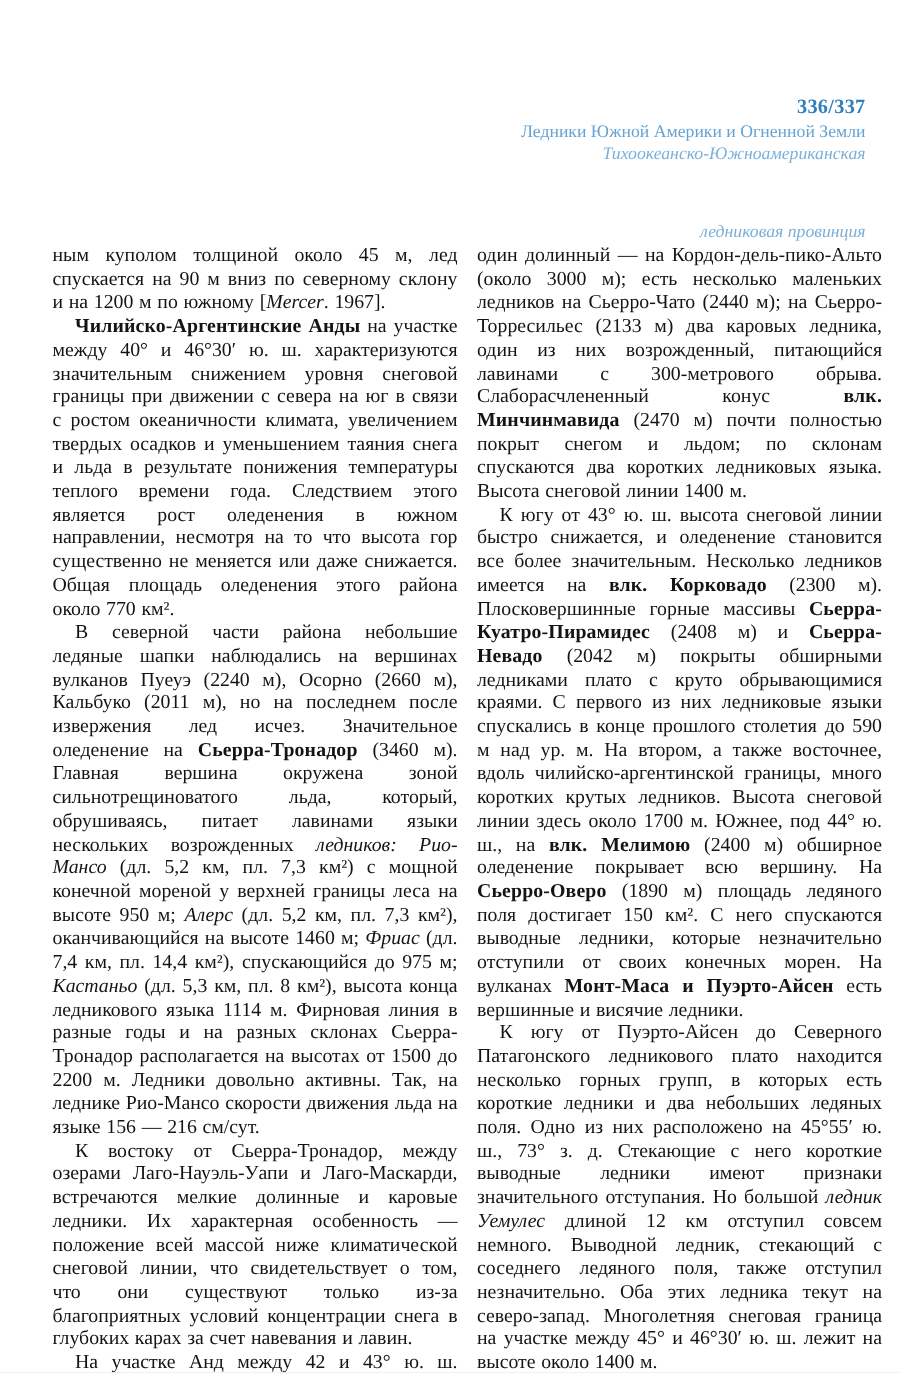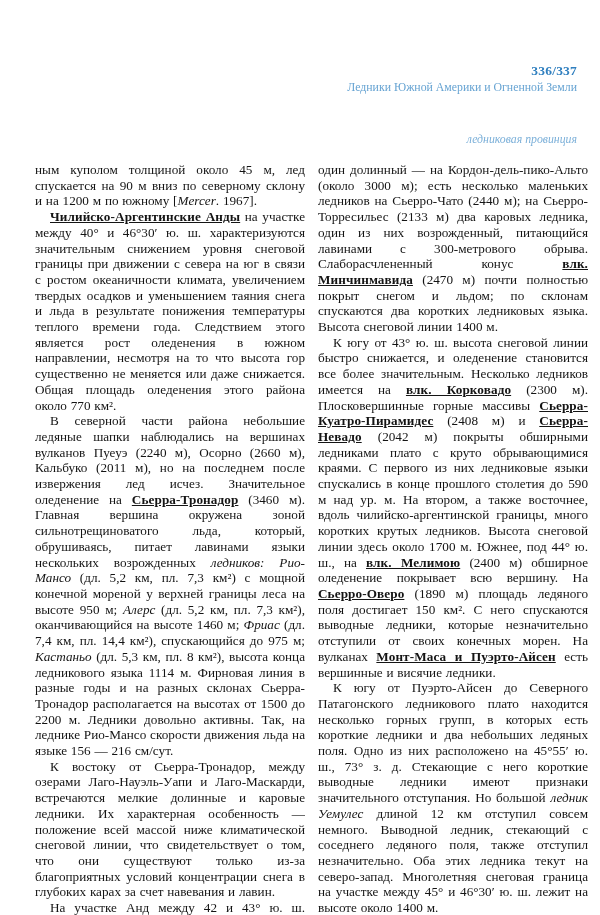--- a/index.html
+++ b/index.html
@@ -46,30 +46,31 @@
   }
   .column p {
     margin: 0;
     font-size: 13.2px;
     line-height: 15.7px;
     text-align: justify;
     color: #141414;
     word-spacing: 0.5px;
   }
   .column p.indent { text-indent: 15px; }
-  .column p b { letter-spacing: 0.1px; text-decoration: underline; }
+  .column p b { letter-spacing: 0.1px; }
 </style>
 </head>
 <body>
 
 <div class="page" style="background: rgb(255, 255, 255);">
 
   <div class="page-header">
     <div class="page-number" style="color: rgb(47, 127, 191);">336/337</div>
     <div class="chapter-title" style="color: rgb(102, 163, 210); text-align: center;">Ледники Южной Америки и Огненной Земли</div>
+    <div class="province-subtitle" style="color: rgb(124, 176, 217);">Тихоокеанско-Южноамериканская</div>
     <div class="province-subtitle" style="color: rgb(124, 176, 217); margin-top: 37px;">ледниковая провинция</div>
   </div>
 
   <div class="text-columns">
     <div class="column">
         <p>ным куполом толщиной около 45 м, лед спускается на 90 м вниз по северному склону и на 1200 м по южному [<i>Mercer</i>. 1967].</p>
         <p class="indent"><b>Чилийско-Аргентинские Анды</b> на участке между 40° и 46°30′ ю. ш. характеризуются значительным снижением уровня снеговой границы при движении с севера на юг в связи с ростом океаничности климата, увеличением твердых осадков и уменьшением таяния снега и льда в результате понижения температуры теплого времени года. Следствием этого является рост оледенения в южном направлении, несмотря на то что высота гор существенно не меняется или даже снижается. Общая площадь оледенения этого района около 770 км².</p>
         <p class="indent">В северной части района небольшие ледяные шапки наблюдались на вершинах вулканов Пуеуэ (2240 м), Осорно (2660 м), Кальбуко (2011 м), но на последнем после извержения лед исчез. Значительное оледенение на <b>Сьерра-Тронадор</b> (3460 м). Главная вершина окружена зоной сильнотрещиноватого льда, который, обрушиваясь, питает лавинами языки нескольких возрожденных <i>ледников: Рио-Мансо</i> (дл. 5,2 км, пл. 7,3 км²) с мощной конечной мореной у верхней границы леса на высоте 950 м; <i>Алерс</i> (дл. 5,2 км, пл. 7,3 км²), оканчивающийся на высоте 1460 м; <i>Фриас</i> (дл. 7,4 км, пл. 14,4 км²), спускающийся до 975 м; <i>Кастаньо</i> (дл. 5,3 км, пл. 8 км²), высота конца ледникового языка 1114 м. Фирновая линия в разные годы и на разных склонах Сьерра-Тронадор располагается на высотах от 1500 до 2200 м. Ледники довольно активны. Так, на леднике Рио-Мансо скорости движения льда на языке 156 — 216 см/сут.</p>
         <p class="indent">К востоку от Сьерра-Тронадор, между озерами Лаго-Науэль-Уапи и Лаго-Маскарди, встречаются мелкие долинные и каровые ледники. Их характерная особенность — положение всей массой ниже климатической снеговой линии, что свидетельствует о том, что они существуют только из-за благоприятных условий концентрации снега в глубоких карах за счет навевания и лавин.</p>
         <p class="indent">На участке Анд между 42 и 43° ю. ш. небольшие ледники есть на г. Яте (2111 м); много коротких ледников и</p>

